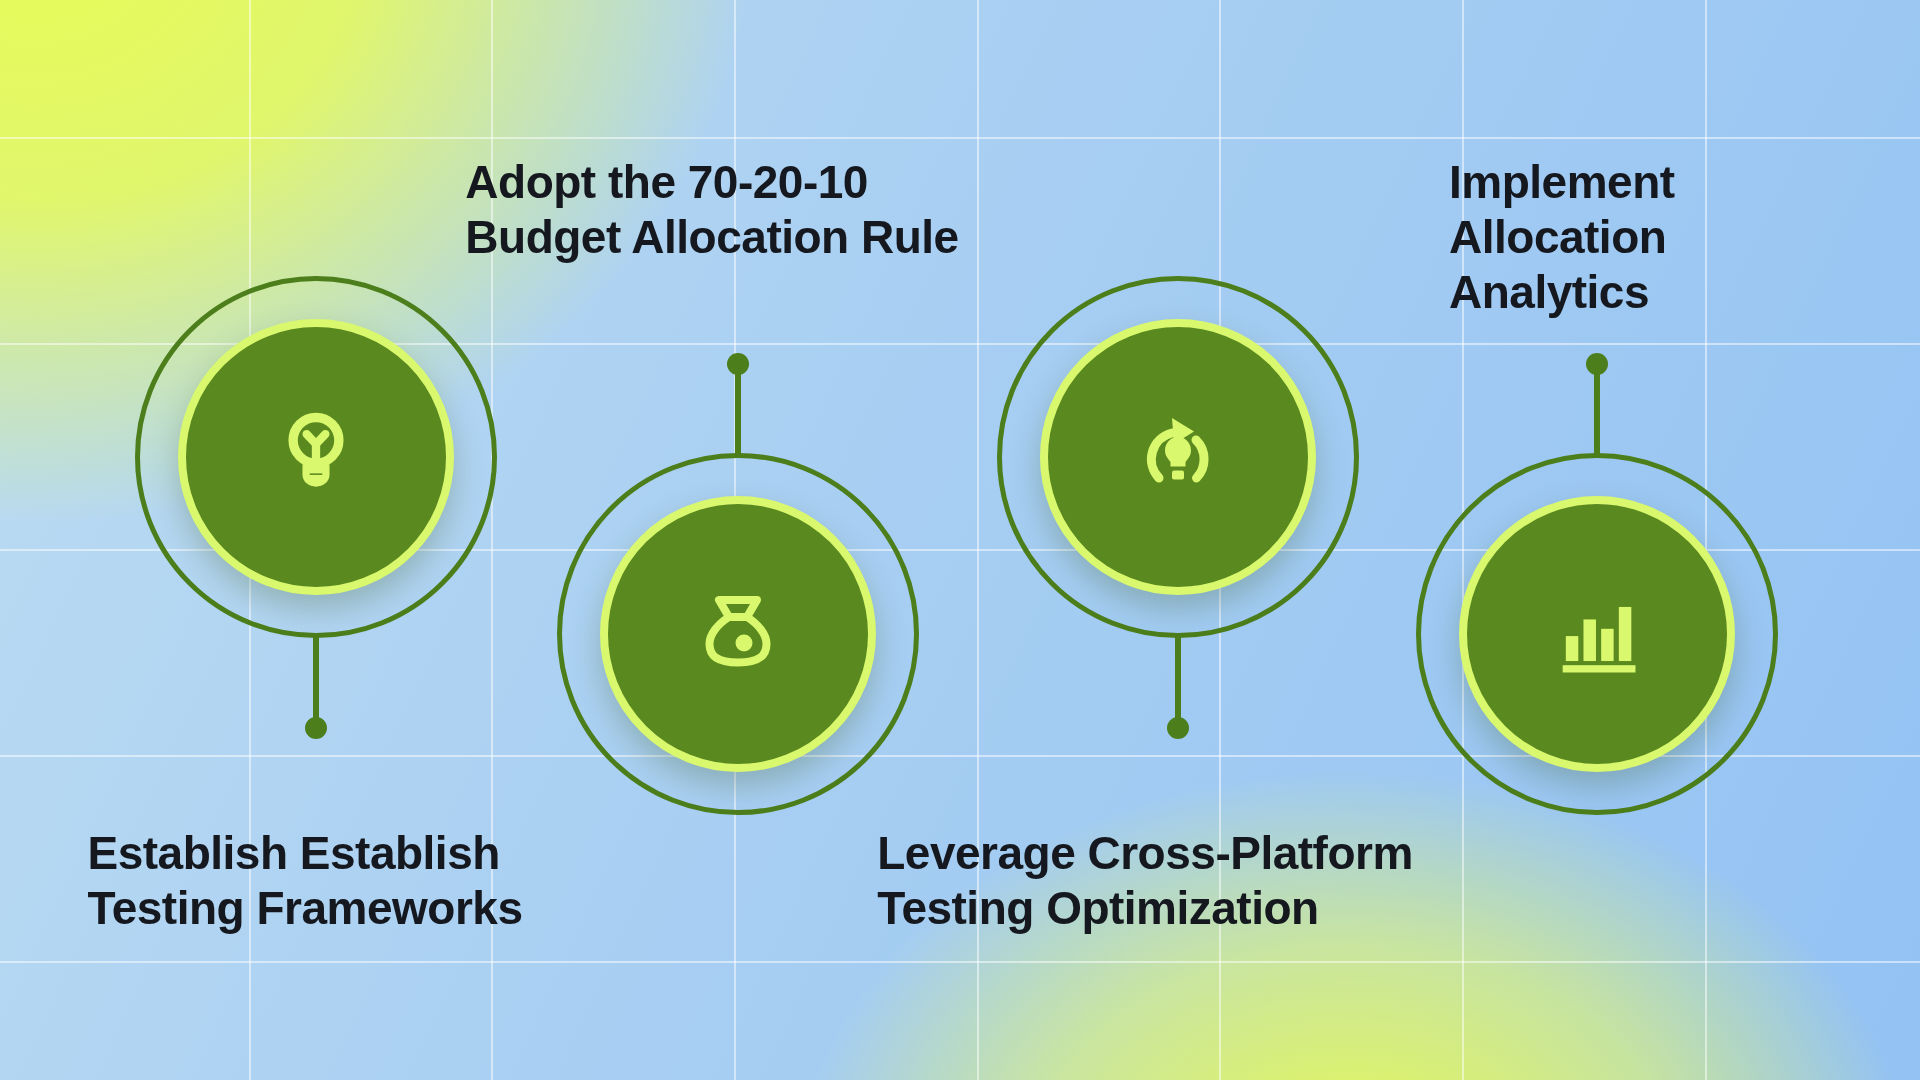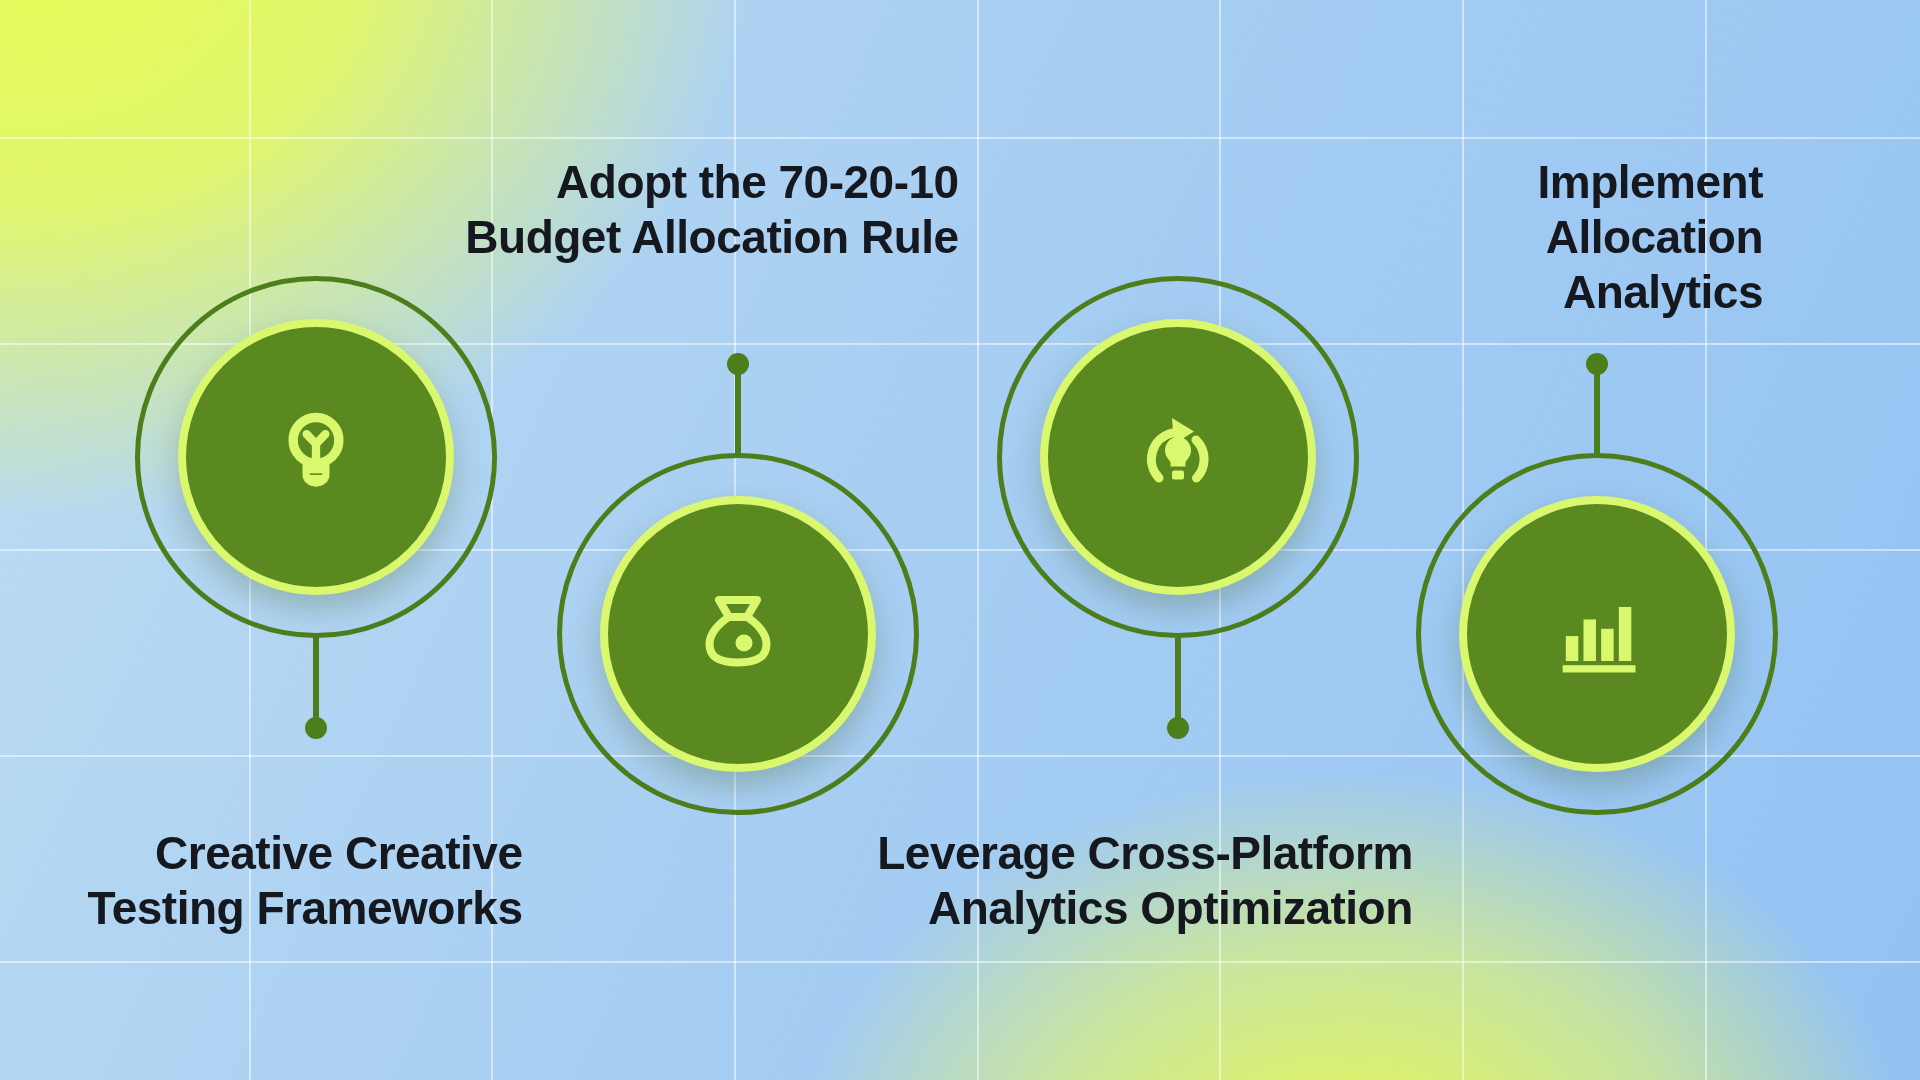--- a/index.html
+++ b/index.html
@@ -27,21 +27,21 @@
     border: 5px solid #4c7e1b; }
   .bubble { position: absolute; width: 260px; height: 260px; border-radius: 50%;
     background: #5a8a1f; border: 8px solid #d9f86e;
     box-shadow: 0 14px 30px rgba(50, 80, 15, 0.25);
     display: flex; align-items: center; justify-content: center; }
   .stem { position: absolute; width: 6px; background: #4c7e1b; }
   .dot { position: absolute; width: 22px; height: 22px; border-radius: 50%;
     background: #4c7e1b; }
 
   .label { position: absolute; transform: translateX(-50%);
-    text-align: right; white-space: pre-line;
+    text-align: left; white-space: pre-line;
     font-size: 46px; font-weight: 700; line-height: 1.2; letter-spacing: -0.5px;
     color: #15181e; }
 
   .icon-svg { display: block; }
 </style>
 </head>
 <body>
 
 <div class="canvas">
 
@@ -118,25 +118,25 @@
           <rect x="20" y="52" width="12" height="24"></rect>
           <rect x="37" y="36" width="12" height="40"></rect>
           <rect x="54" y="45" width="12" height="31"></rect>
           <rect x="71" y="24" width="12" height="52"></rect>
           <rect x="17" y="80" width="70" height="7"></rect>
         </g>
       </svg>
     </div>
   </div>
 
-  <div class="label" style="left:305px; top:826px">Creative Creative
+  <div class="label" style="left:305px; top:826px">Establish Establish
 Testing Frameworks</div>
 
   <div class="label" style="left:712px; top:155px">Adopt the 70-20-10
 Budget Allocation Rule</div>
 
   <div class="label" style="left:1145px; top:826px">Leverage Cross-Platform
-Analytics Optimization</div>
+Testing Optimization</div>
 
   <div class="label" style="left:1606px; top:155px">Implement
 Allocation Analytics</div>
 
 </div>
 
 </body></html>

